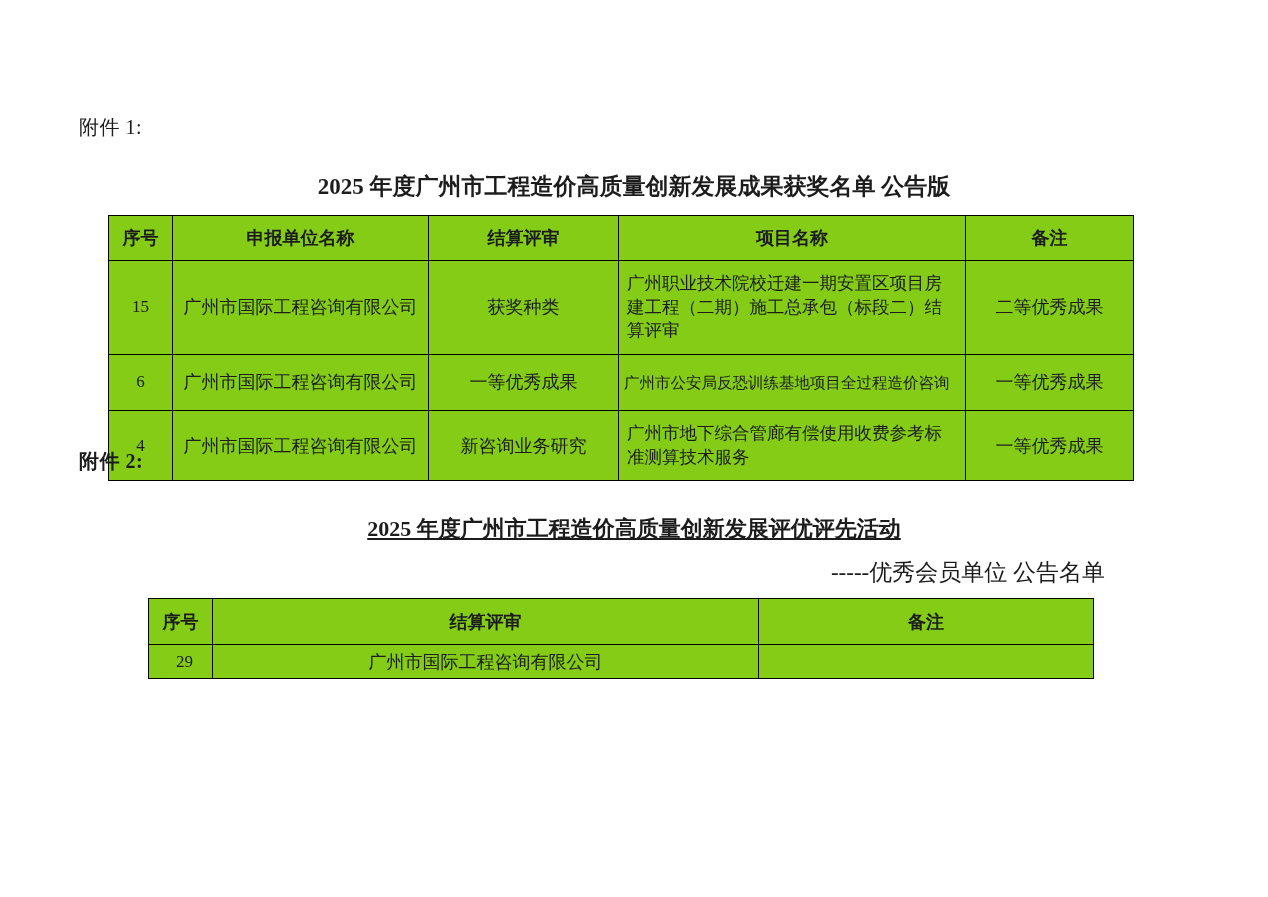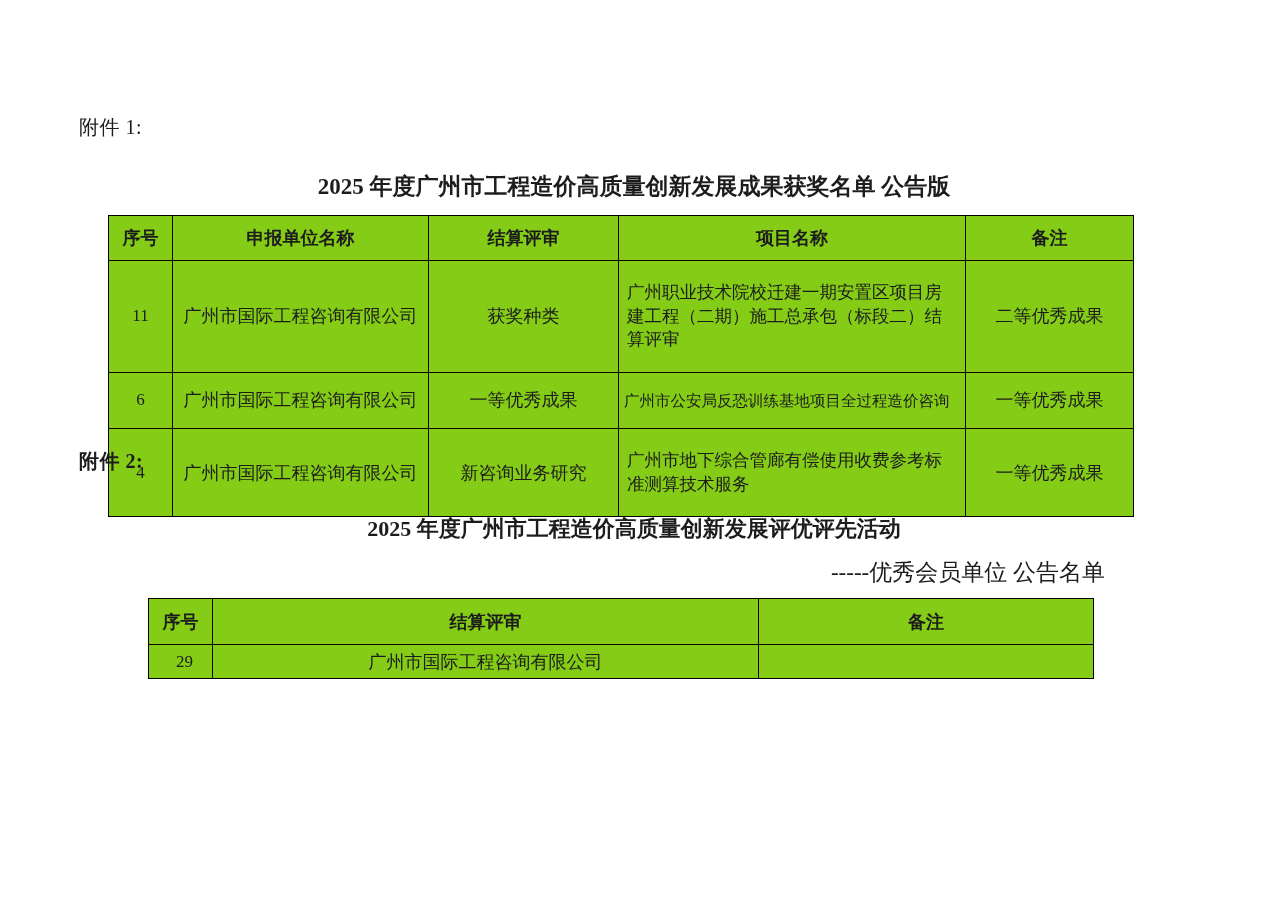--- a/index.html
+++ b/index.html
@@ -27,21 +27,21 @@
   .attach-label.a2 { top: 448px; font-weight: bold; }
   .doc-title {
     position: absolute;
     left: 0;
     width: 1268px;
     text-align: center;
     font-weight: bold;
     white-space: nowrap;
   }
   .doc-title.t1 { top: 171px; font-size: 23px; }
-  .doc-title.t2 { top: 514px; font-size: 22px; }
+  .doc-title.t2 { top: 514px; font-size: 22px; text-decoration: underline; }
   .doc-subtitle {
     position: absolute;
     top: 557px;
     right: 163px;
     font-weight: normal;
     font-size: 23px;
     white-space: nowrap;
   }
   table {
     position: absolute;
@@ -59,21 +59,21 @@
   }
   th { font-weight: bold; }
   #awards-table { left: 108px; top: 215px; width: 1025px; }
   #awards-table tr.head { height: 45px; }
   #awards-table tr.r1 { height: 73px; }
   #awards-table tr.r2 { height: 42px; }
   #awards-table tr.r3 { height: 51px; }
   #awards-table td.serial { font-size: 17px; }
   #awards-table td.project {
     text-align: left;
-    padding: 20px 8px;
+    padding: 11px 8px;
     font-size: 17.5px;
     line-height: 23.5px;
   }
   #awards-table td.project.small {
     font-size: 15.5px;
     padding: 16px 5px;
     white-space: nowrap;
   }
   #members-table { left: 148px; top: 598px; width: 945px; }
   #members-table tr.head { height: 46px; }
@@ -99,21 +99,21 @@
     </colgroup>
     <tbody>
         <tr class="head">
       <th>序号</th>
       <th>申报单位名称</th>
       <th>结算评审</th>
       <th>项目名称</th>
       <th>备注</th>
     </tr>
     <tr class="r1">
-      <td class="serial">11</td>
+      <td class="serial">15</td>
       <td>广州市国际工程咨询有限公司</td>
       <td>获奖种类</td>
       <td class="project">广州职业技术院校迁建一期安置区项目房建工程（二期）施工总承包（标段二）结算评审</td>
       <td>二等优秀成果</td>
     </tr>
     <tr class="r2">
       <td class="serial">6</td>
       <td>广州市国际工程咨询有限公司</td>
       <td>一等优秀成果</td>
       <td class="project small">广州市公安局反恐训练基地项目全过程造价咨询</td>

